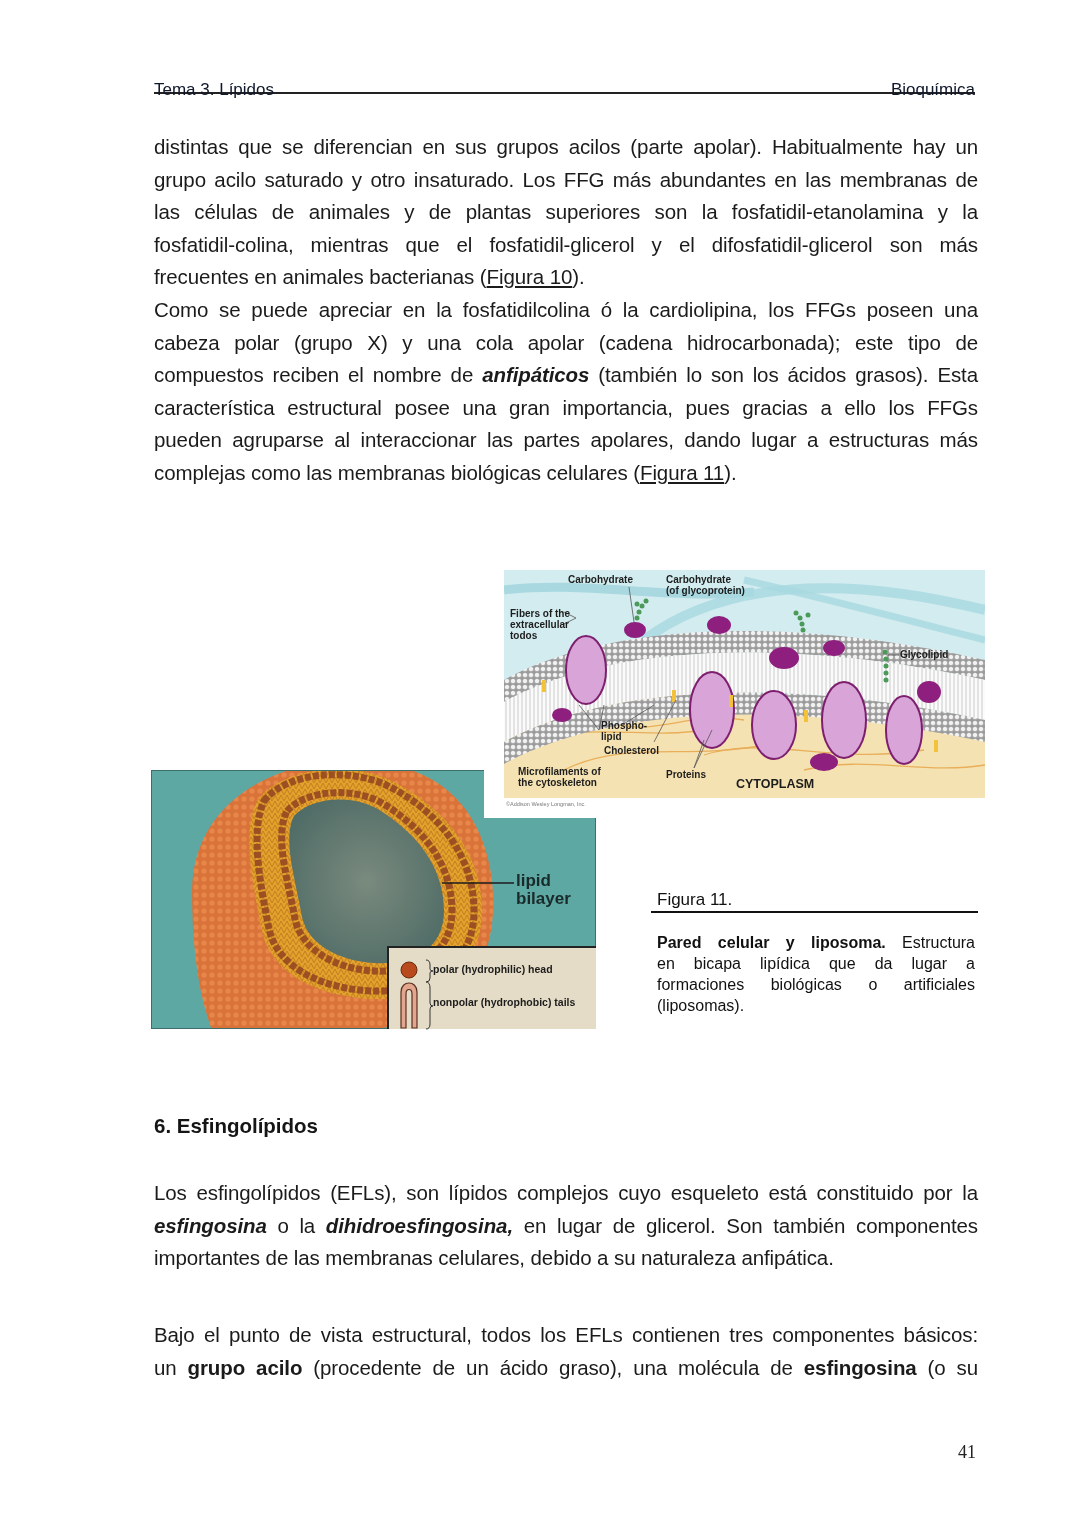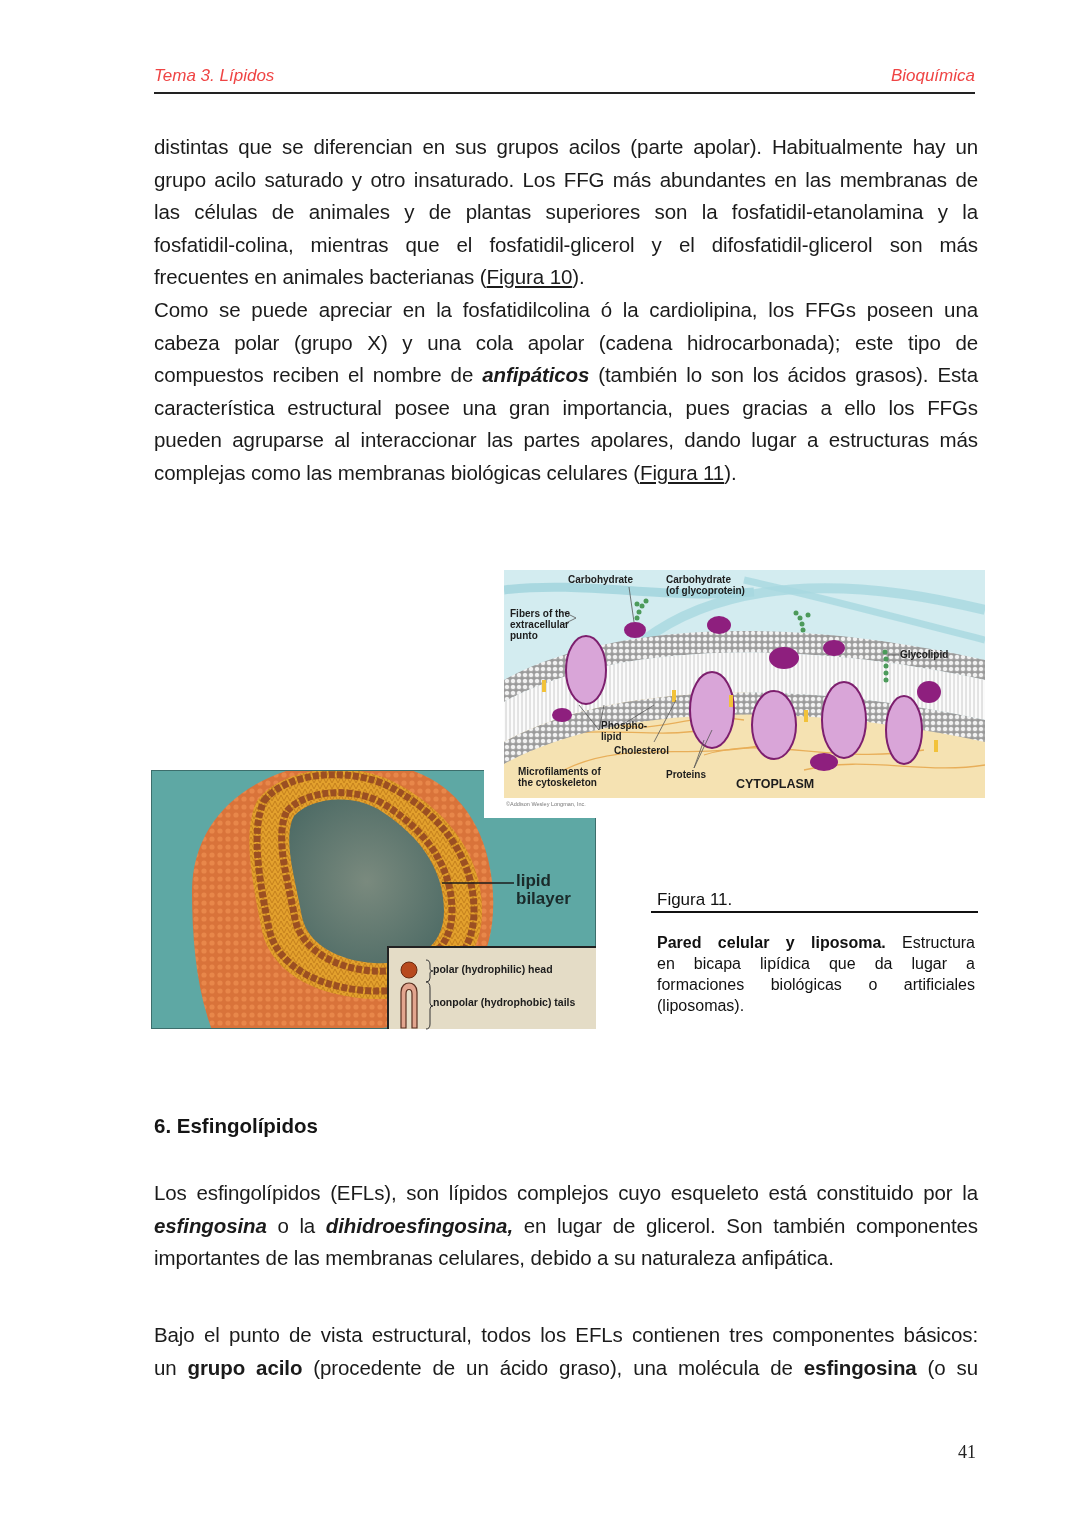--- a/index.html
+++ b/index.html
@@ -1,21 +1,21 @@
 <!DOCTYPE html>
 <html><head>
 <meta charset="utf-8">
 <style>
   html, body { margin:0; padding:0; background:#ffffff; }
   body { width:1080px; height:1528px; position:relative; overflow:hidden;
          font-family:"Liberation Sans", sans-serif; color:#1a1a1a; }
 
   .header { position:absolute; left:154px; top:64px; width:821px; height:28px;
             border-bottom:2px solid #222; }
-  .header span { position:absolute; top:2px; font-size:17px; font-style:italic; color:#ef4444; }
+  .header span { position:absolute; top:16px; font-size:17px; color:#0f172a; }
   .header .left { left:0; }
   .header .right { right:0; }
 
   .para { position:absolute; left:154px; width:824px; font-size:20.5px; line-height:32.6px;
           text-align:justify; color:#1b1b1b; letter-spacing:-0.1px; }
   .para .line { display:block; text-align:justify; text-align-last:justify; white-space:nowrap; }
   .para .line.last { text-align-last:left; }
   .u { text-decoration:underline; }
   .bi { font-weight:bold; font-style:italic; }
   .b { font-weight:bold; }
@@ -209,28 +209,28 @@
     </g>
   </svg>
   <div class="mlabel" style="left:64px;top:4px;">Carbohydrate</div>
   <div class="mlabel" style="left:162px;top:4px;">
     <div>Carbohydrate</div>
     <div>(of glycoprotein)</div>
   </div>
   <div class="mlabel" style="left:6px;top:38px;">
     <div>Fibers of the</div>
     <div>extracellular</div>
-    <div>punto</div>
+    <div>todos</div>
   </div>
   <div class="mlabel" style="left:396px;top:79px;">Glycolipid</div>
   <div class="mlabel" style="left:97px;top:150px;">
     <div>Phospho-</div>
     <div>lipid</div>
   </div>
-  <div class="mlabel" style="left:110px;top:175px;">Cholesterol</div>
+  <div class="mlabel" style="left:100px;top:175px;">Cholesterol</div>
   <div class="mlabel" style="left:14px;top:196px;">
     <div>Microfilaments of</div>
     <div>the cytoskeleton</div>
   </div>
   <div class="mlabel" style="left:162px;top:199px;">Proteins</div>
   <div class="mlabel big" style="left:224px;top:209px;margin-left:8px;">CYTOPLASM</div>
 </div>
 <div class="copyright">©Addison Wesley Longman, Inc.</div>
 
 <div class="caption-title">Figura 11.</div>

